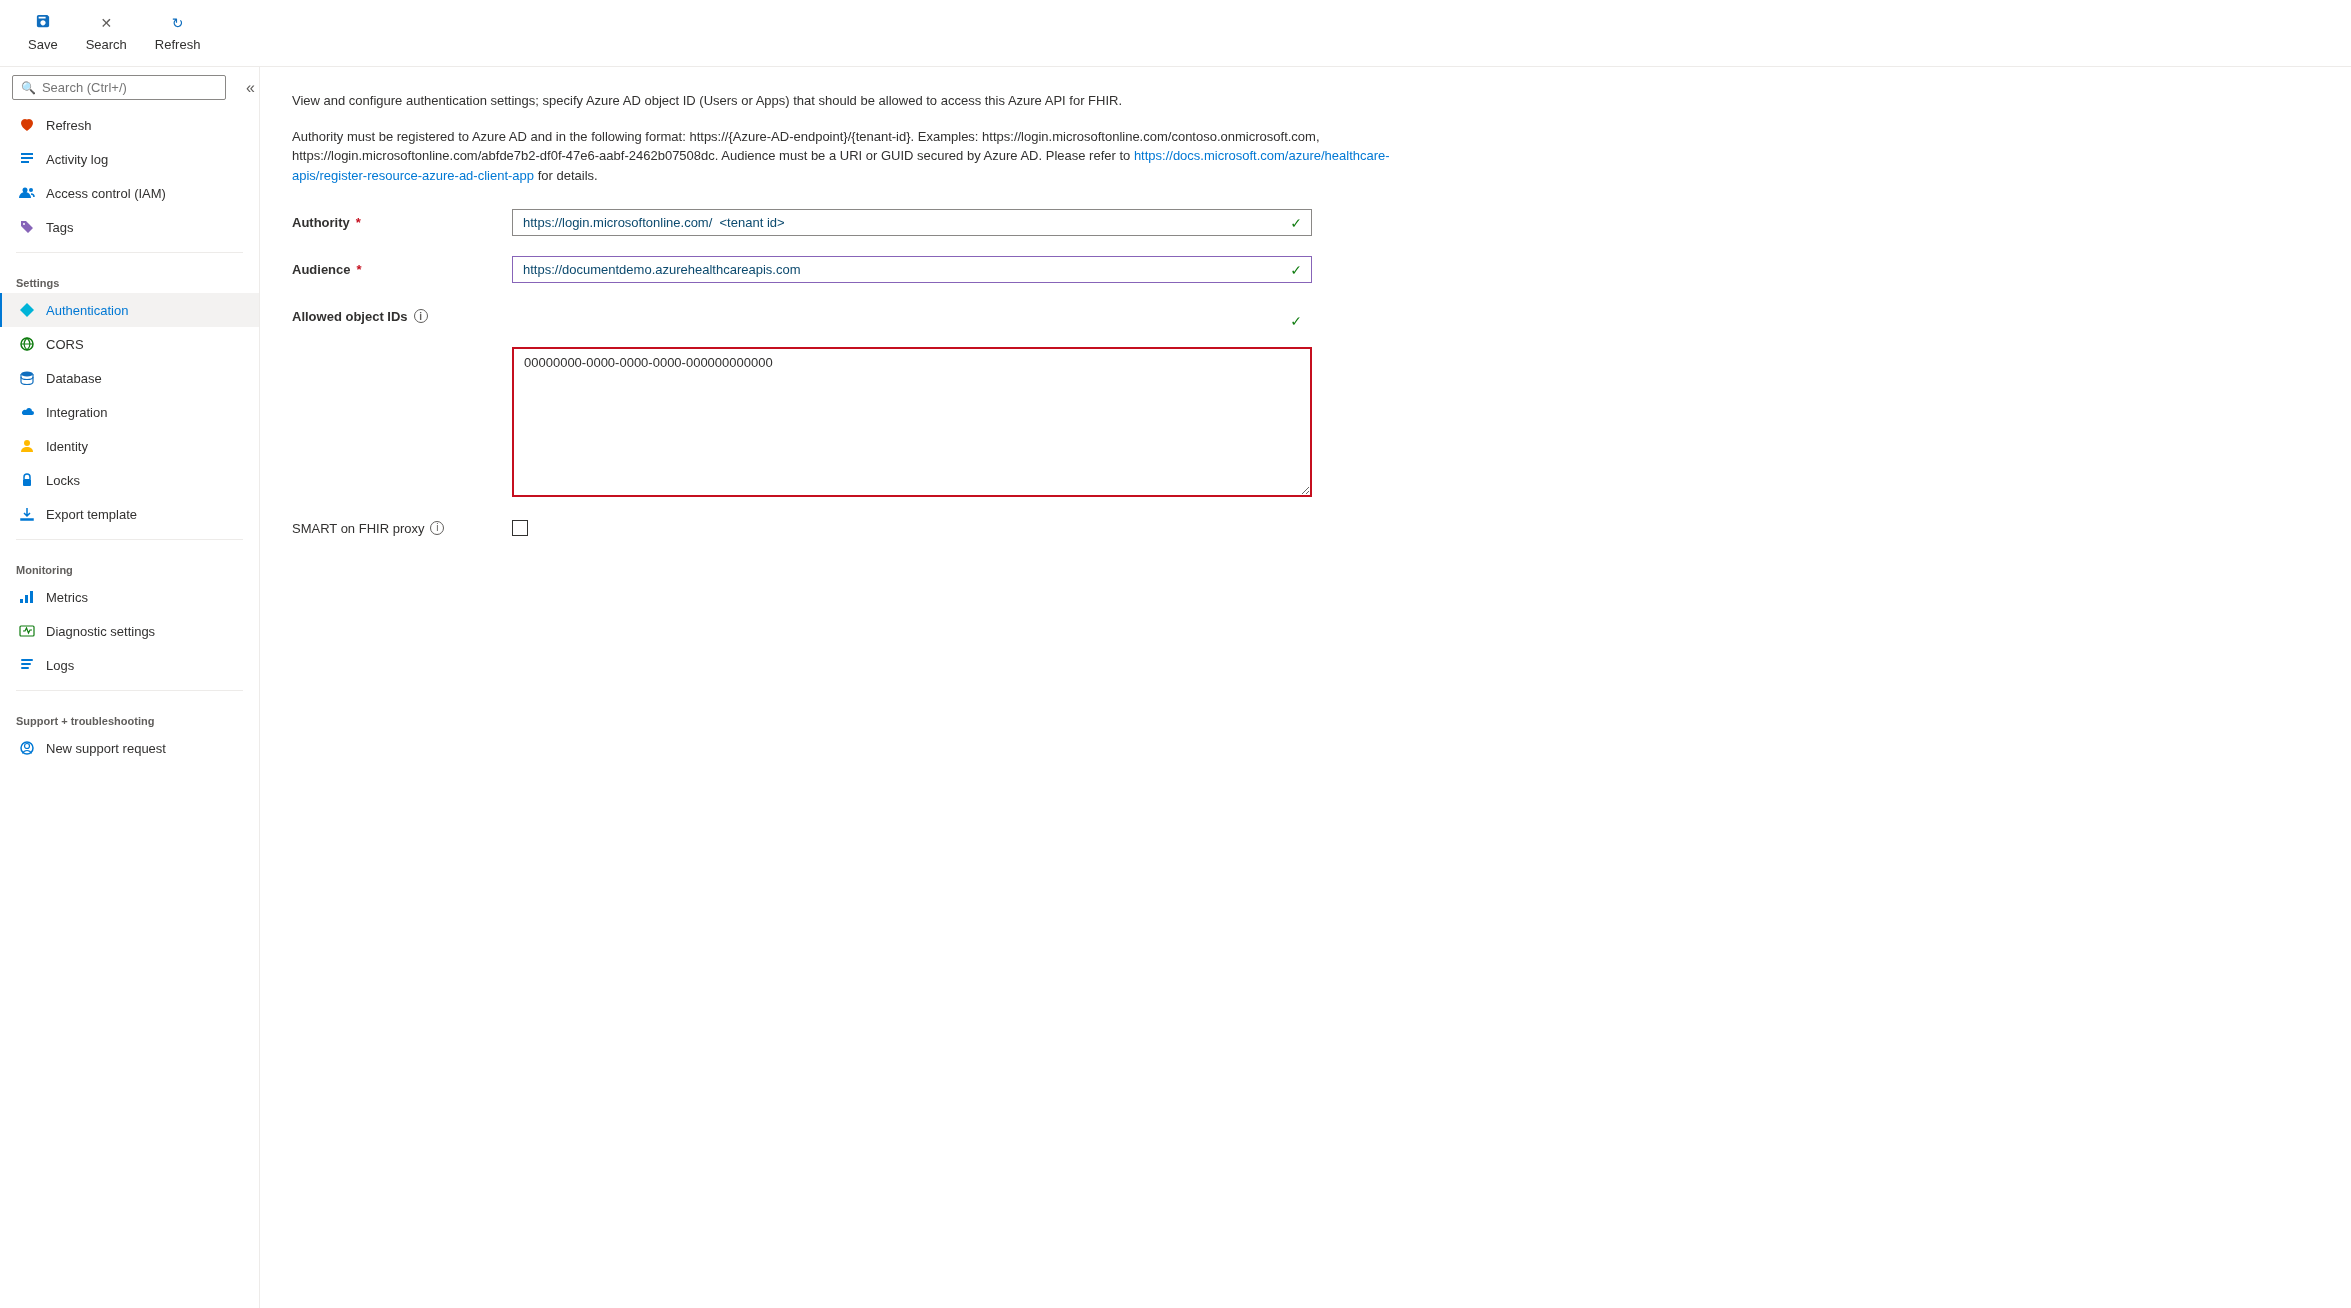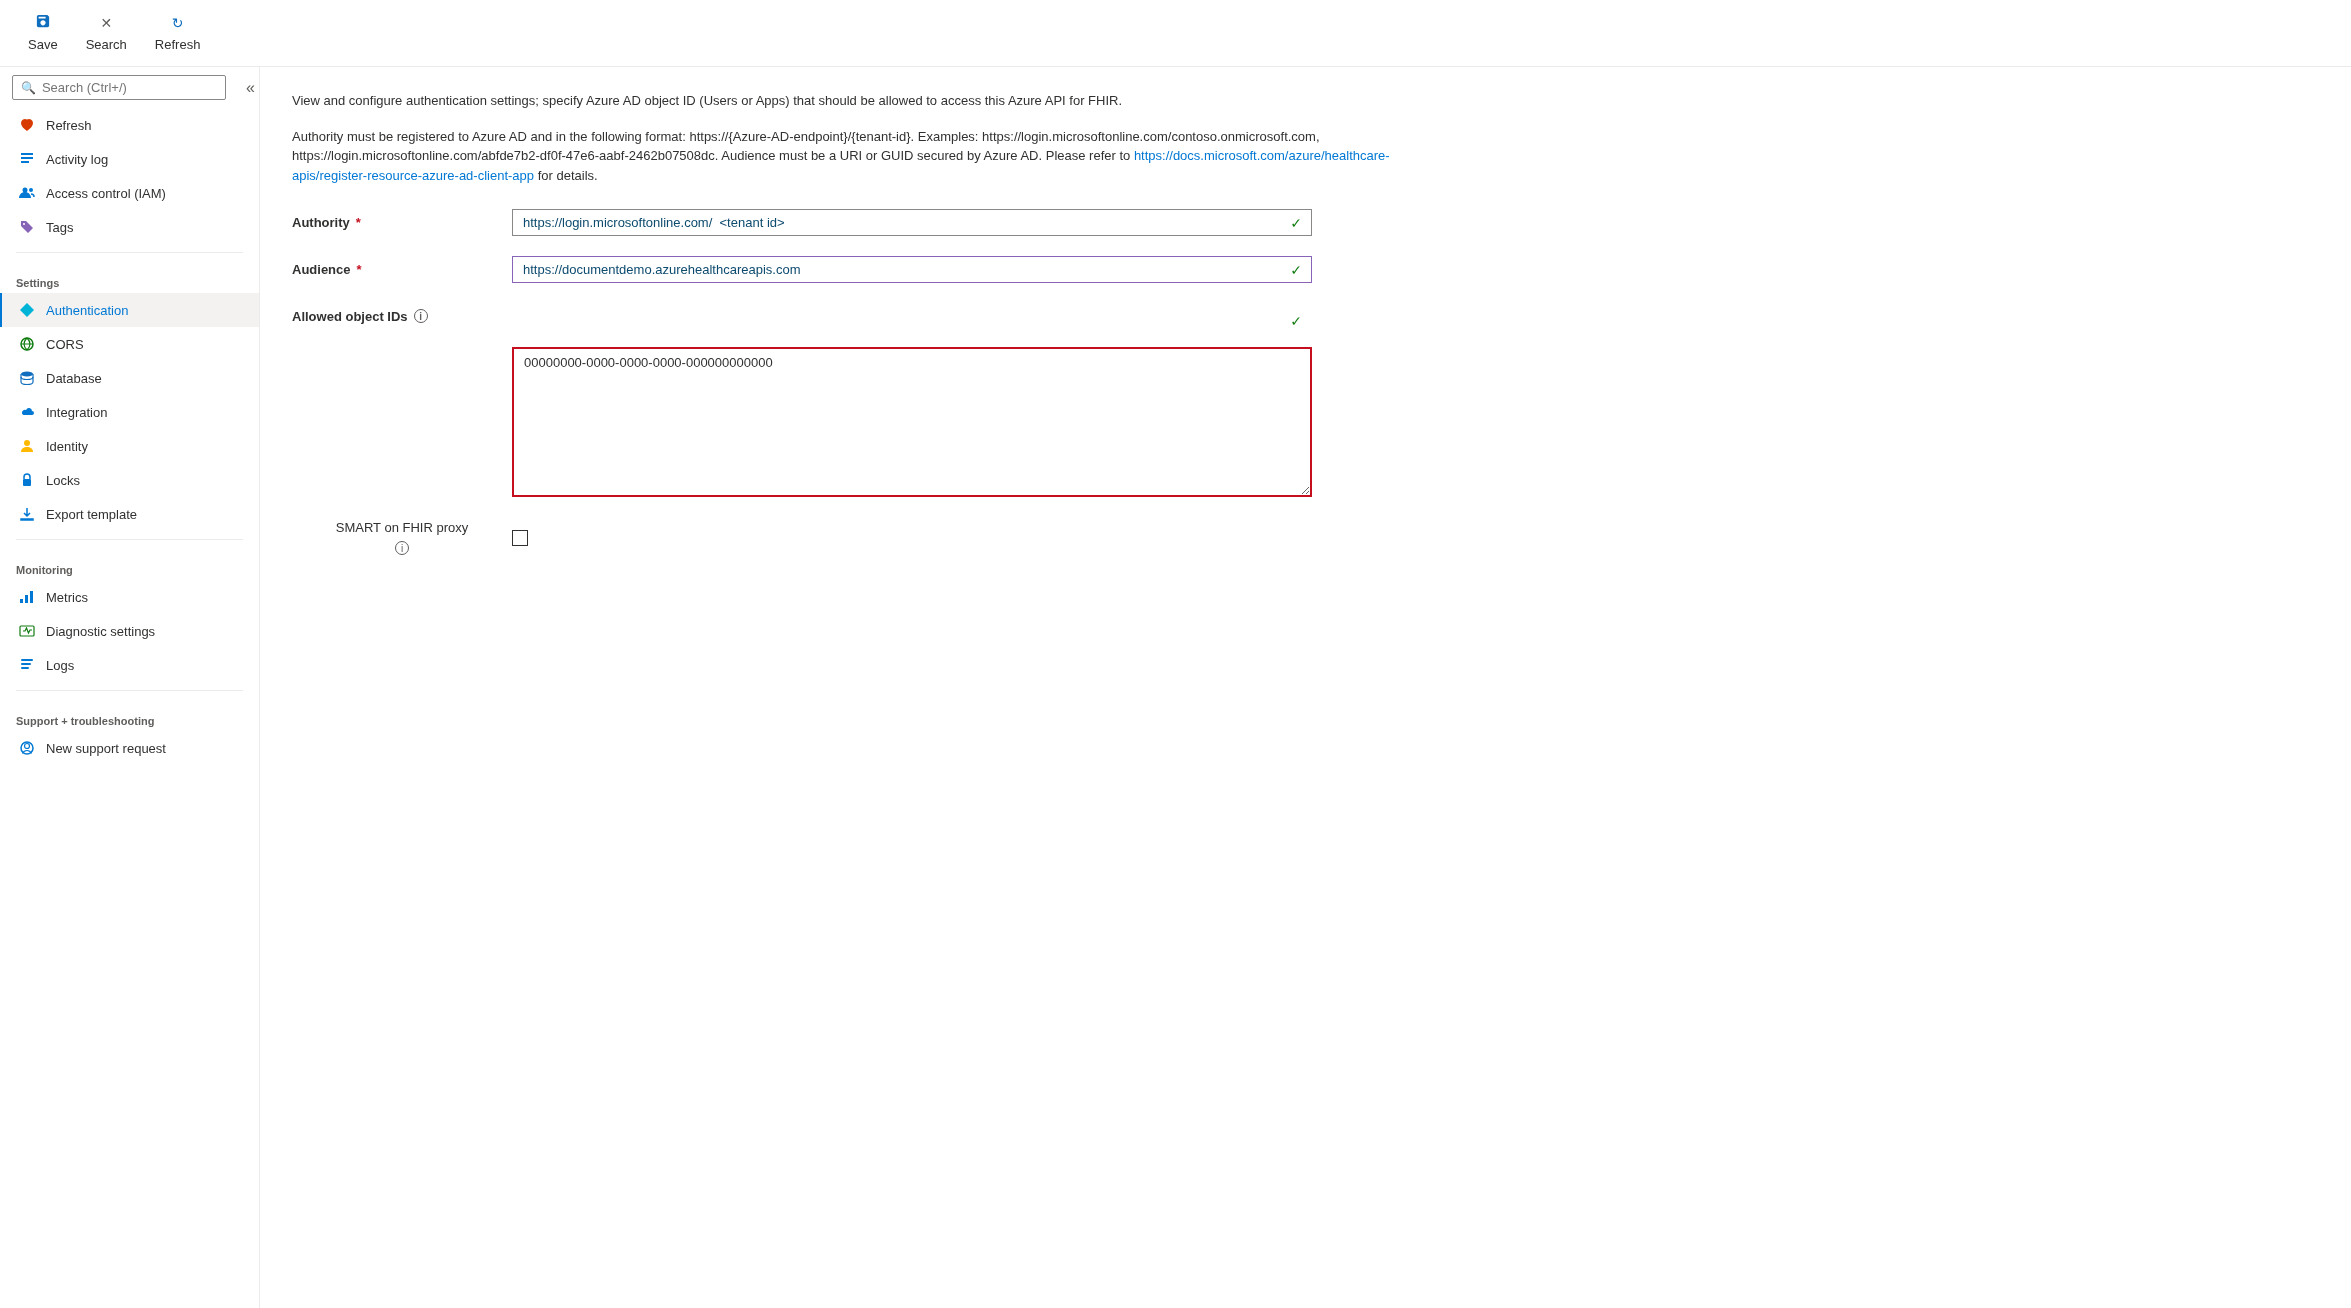--- a/index.html
+++ b/index.html
@@ -239,23 +239,21 @@
       display: flex;
       align-items: center;
       margin-bottom: 20px;
     }
     .smart-proxy-label {
       width: 220px;
       min-width: 220px;
       font-size: 13px;
       color: #323130;
       display: flex;
-      align-items: center;
       gap: 6px;
-      flex-direction: column;
     }
 
     .checkbox-input {
       width: 16px;
       height: 16px;
       border: 1px solid #323130;
       cursor: pointer;
       appearance: none;
       -webkit-appearance: none;
       background: #fff;

